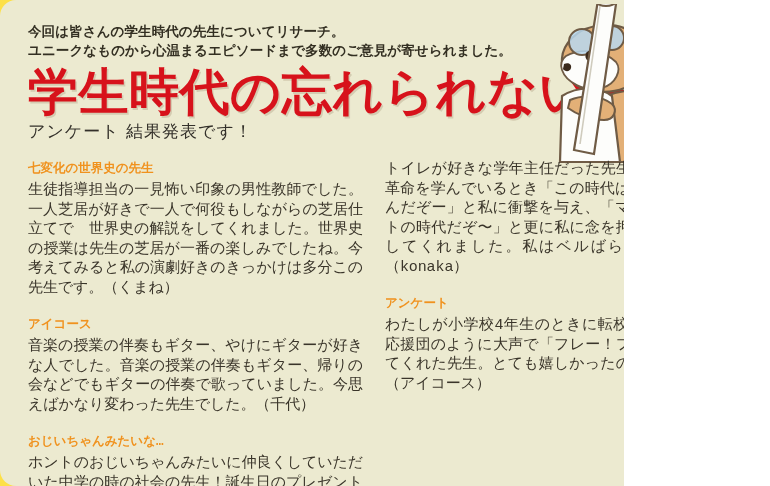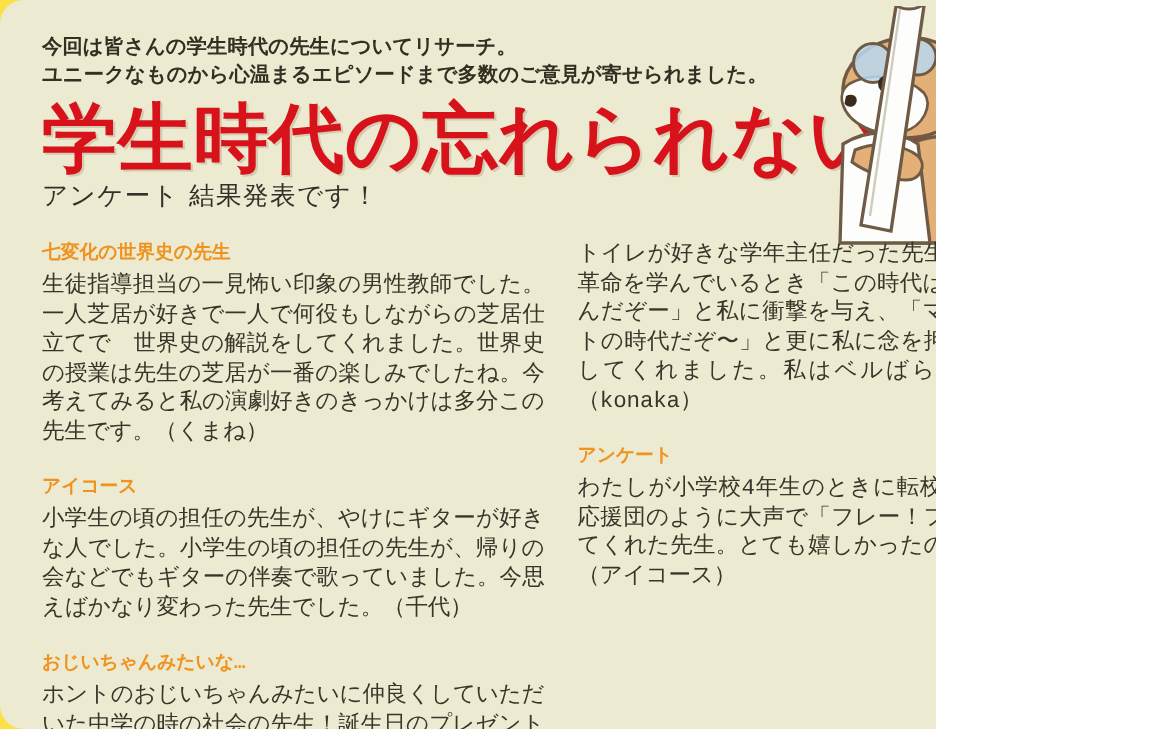--- a/index.html
+++ b/index.html
@@ -183,21 +183,21 @@
 
     <div class="columns">
 
       <div class="col col-left">
         <div class="entry">
           <div class="entry-title">七変化の世界史の先生</div>
           <div class="entry-body">生徒指導担当の一見怖い印象の男性教師でした。一人芝居が好きで一人で何役もしながらの芝居仕立てで　世界史の解説をしてくれました。世界史の授業は先生の芝居が一番の楽しみでしたね。今考えてみると私の演劇好きのきっかけは多分この先生です。（くまね）</div>
         </div>
         <div class="entry">
           <div class="entry-title">アイコース</div>
-          <div class="entry-body">小学生の頃の担任の先生が、やけにギターが好きな人でした。小学生の頃の担任の先生が、帰りの会などでもギターの伴奏で歌っていました。今思えばかなり変わった先生でした。（千代）</div>
+          <div class="entry-body">音楽の授業の伴奏もギター、やけにギターが好きな人でした。音楽の授業の伴奏もギター、帰りの会などでもギターの伴奏で歌っていました。今思えばかなり変わった先生でした。（千代）</div>
         </div>
         <div class="entry">
           <div class="entry-title">おじいちゃんみたいな…</div>
           <div class="entry-body">ホントのおじいちゃんみたいに仲良くしていただいた中学の時の社会の先生！誕生日のプレゼント交換をしていただり忘れられない先生です。先生、当時は仲良くしていただいてありがとうございました！（MARIE:)）</div>
         </div>
       </div>
 
       <div class="col col-right">
         <div class="entry">
           <div class="entry-body">トイレが好きな学年主任だった先生。歴史でフランス革命を学んでいるとき「この時代はトイレがなかったんだぞー」と私に衝撃を与え、「マリーアントワネットの時代だぞ〜」と更に私に念を押すように余談を話してくれました。私はベルばらファンなのに…。（konaka）</div>

